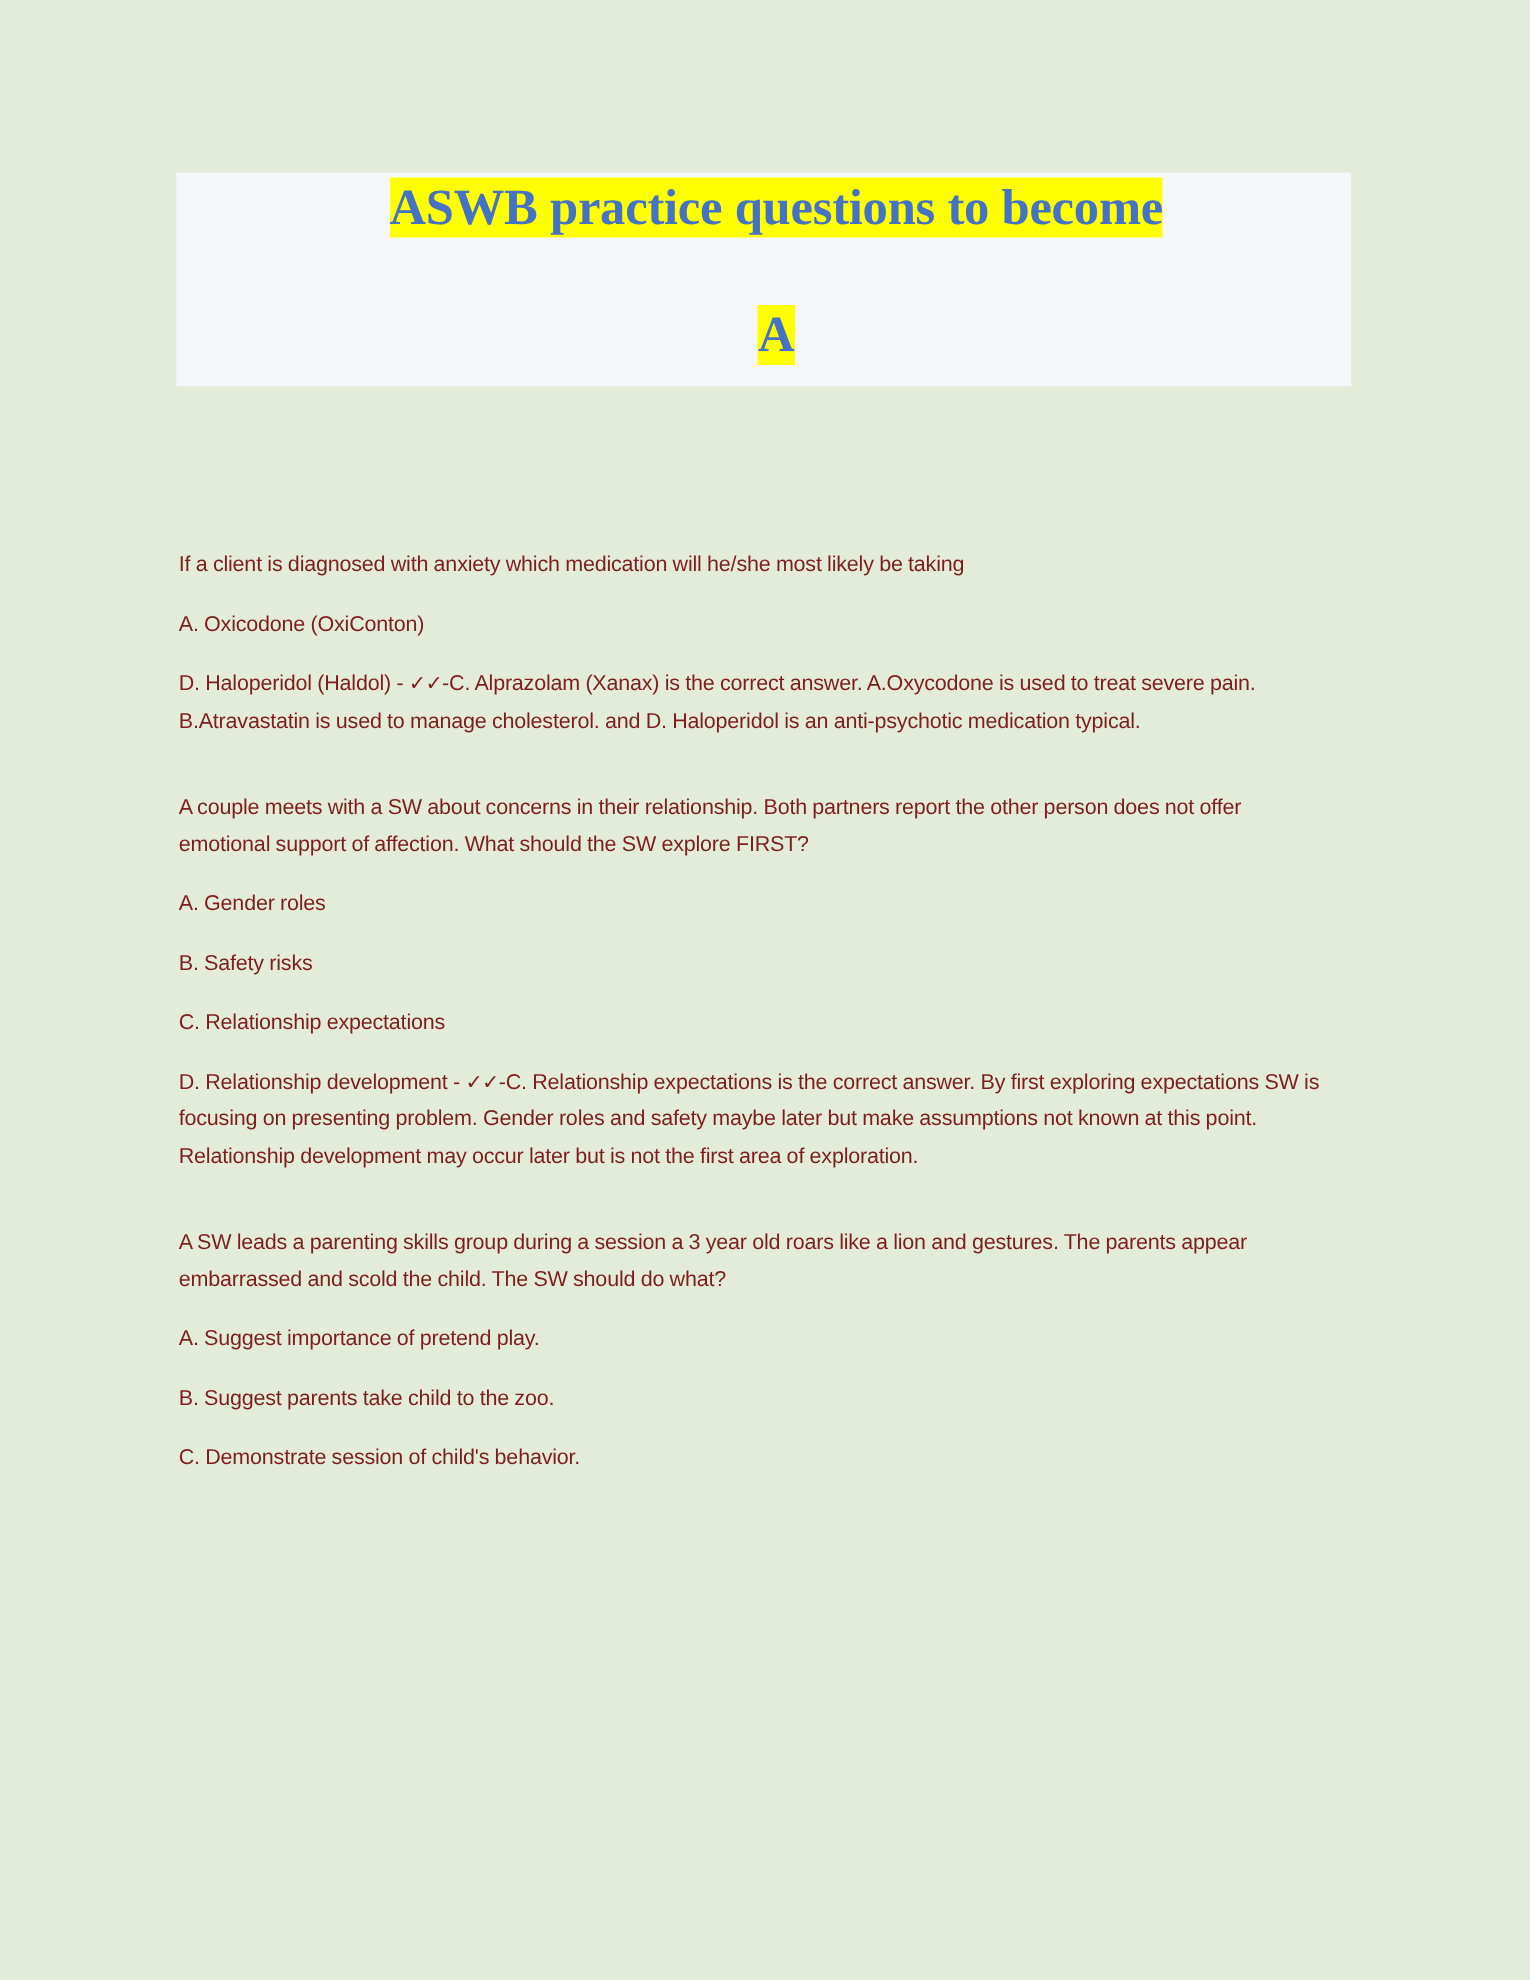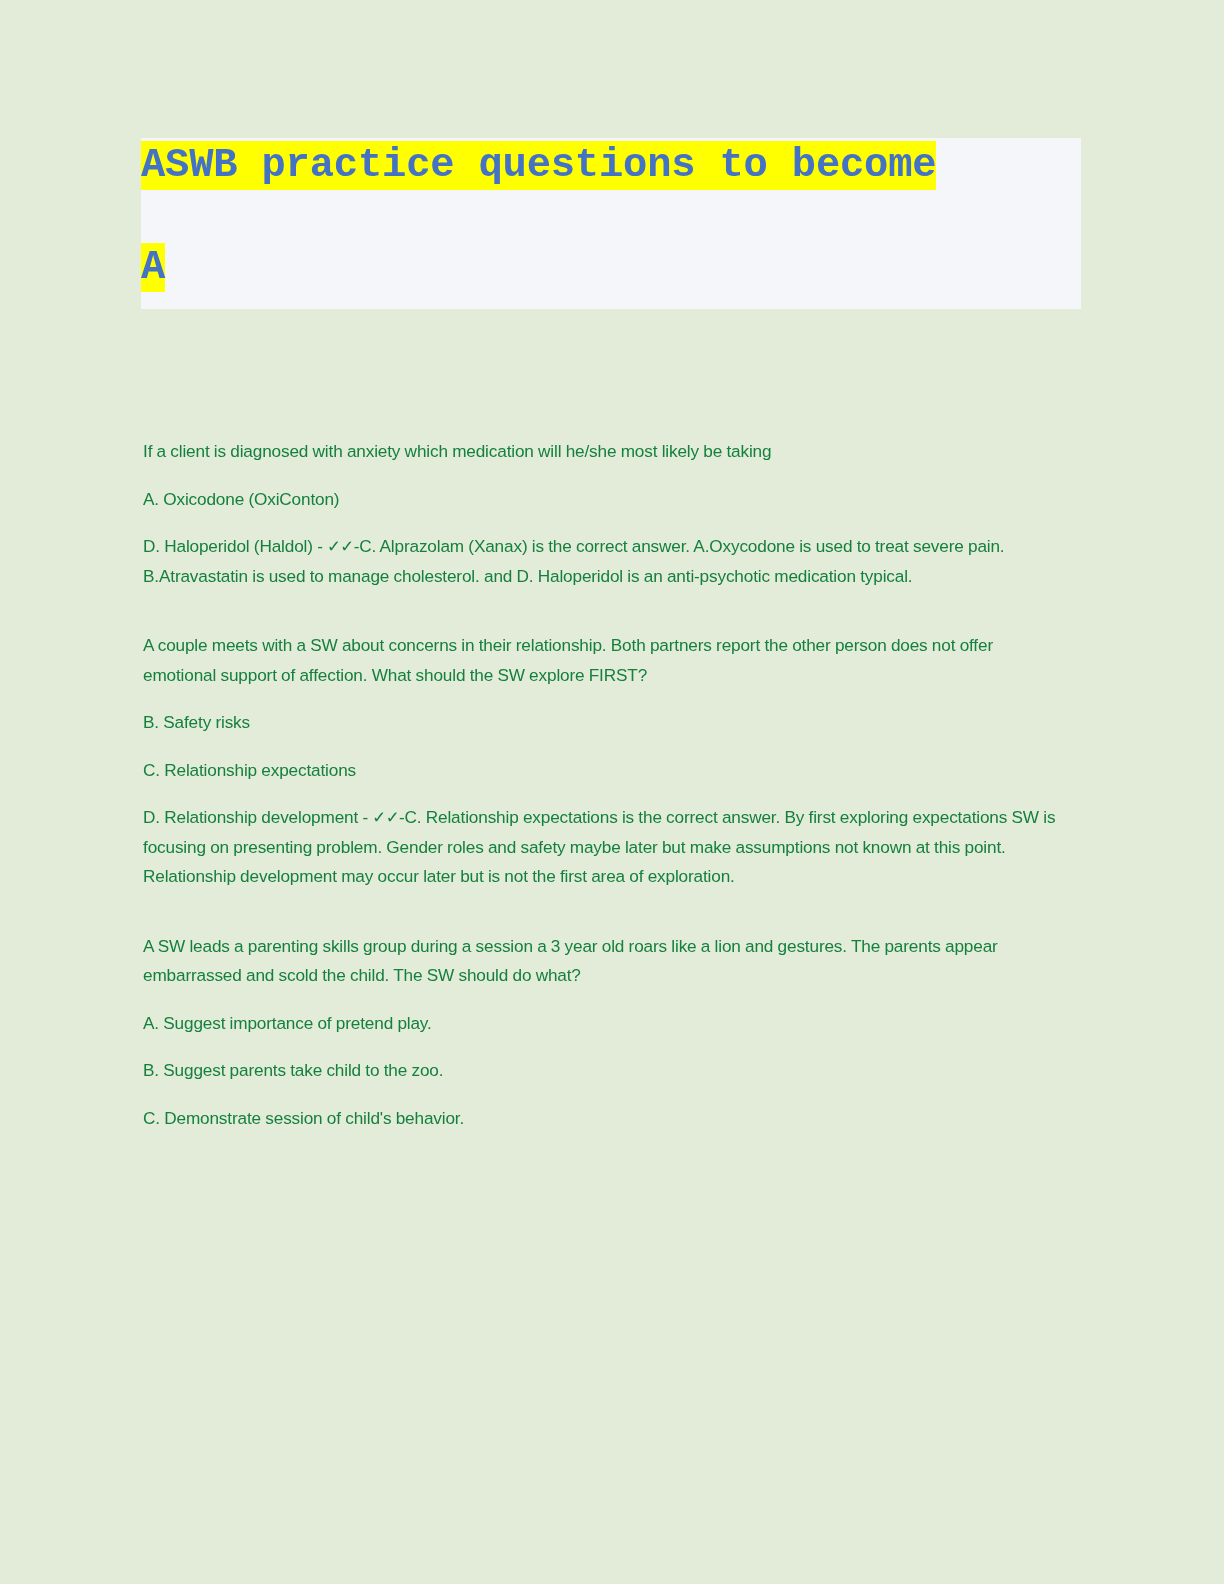--- a/index.html
+++ b/index.html
@@ -23,27 +23,28 @@
     width: 940px;
     height: 171px;
     background: #f4f6fa;
   }
   .doc-title {
     position: absolute;
     left: 141px;
     top: 140px;
     width: 960px;
     margin: 0;
-    font-family: Liberation Mono, monospace;
+    font-family: Liberation Serif, serif;
     font-weight: bold;
     font-size: 40.5px;
     line-height: 51px;
     letter-spacing: -0.2px;
     color: #4472c4;
     white-space: pre-wrap;
+    text-align: center;
   }
   .doc-title .hl {
     background: #ffff00;
     box-decoration-break: clone;
     -webkit-box-decoration-break: clone;
     padding: 1px 0 2px 0;
   }
 
   
   .body-area {
@@ -56,21 +57,21 @@
     margin: 0 0 40px 0;
   }
   .qblock:last-child {
     margin-bottom: 0;
   }
   p.line {
     margin: 0 0 25px 0;
     font-family: "Liberation Sans", sans-serif;
     font-size: 17.2px;
     line-height: 29.5px;
-    color: #15803d;
+    color: #7f1d1d;
     letter-spacing: -0.15px;
     word-spacing: -0.3px;
   }
   p.line:last-child {
     margin-bottom: 0;
   }
   p.stem {
     margin-bottom: 18px;
   }
   p.option {
@@ -96,20 +97,21 @@
 <div class="body-area">
 
   <div class="qblock">
     <p class="line stem">If a client is diagnosed with anxiety which medication will he/she most likely be taking</p>
     <p class="line option">A. Oxicodone (OxiConton)</p>
     <p class="line answer"><span>D. Haloperidol (Haldol) - </span><span class="check">✓✓</span><span>-C. Alprazolam (Xanax) is the correct answer. A.Oxycodone is used to treat severe pain. B.Atravastatin is used to manage cholesterol. and D. Haloperidol is an anti-psychotic medication typical.</span></p>
   </div>
 
   <div class="qblock">
     <p class="line stem">A couple meets with a SW about concerns in their relationship. Both partners report the other person does not offer emotional support of affection. What should the SW explore FIRST?</p>
+    <p class="line option">A. Gender roles</p>
     <p class="line option">B. Safety risks</p>
     <p class="line option">C. Relationship expectations</p>
     <p class="line answer"><span>D. Relationship development - </span><span class="check">✓✓</span><span>-C. Relationship expectations is the correct answer. By first exploring expectations SW is focusing on presenting problem. Gender roles and safety maybe later but make assumptions not known at this point. Relationship development may occur later but is not the first area of exploration.</span></p>
   </div>
 
   <div class="qblock">
     <p class="line stem">A SW leads a parenting skills group during a session a 3 year old roars like a lion and gestures. The parents appear embarrassed and scold the child. The SW should do what?</p>
     <p class="line option">A. Suggest importance of pretend play.</p>
     <p class="line option">B. Suggest parents take child to the zoo.</p>
     <p class="line option">C. Demonstrate session of child's behavior.</p>

